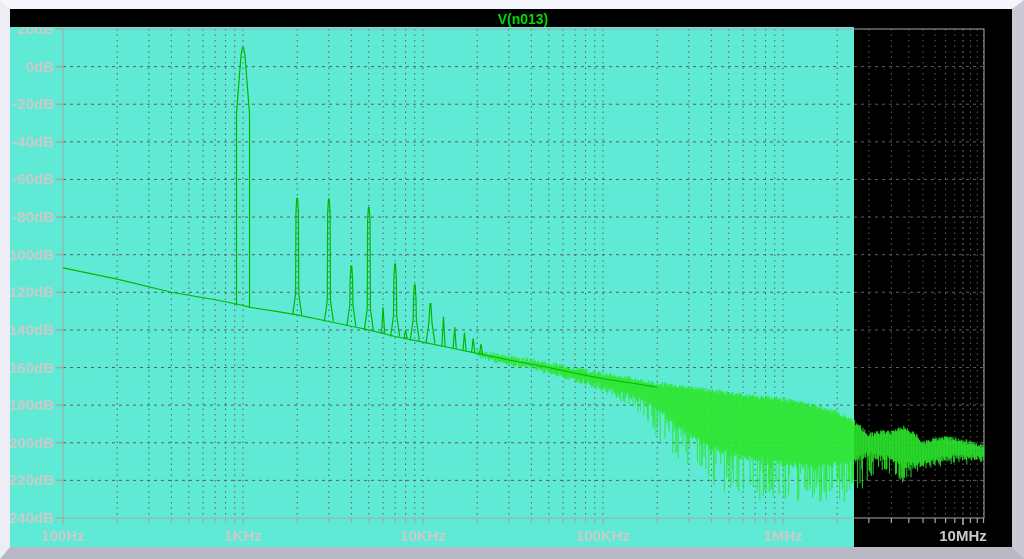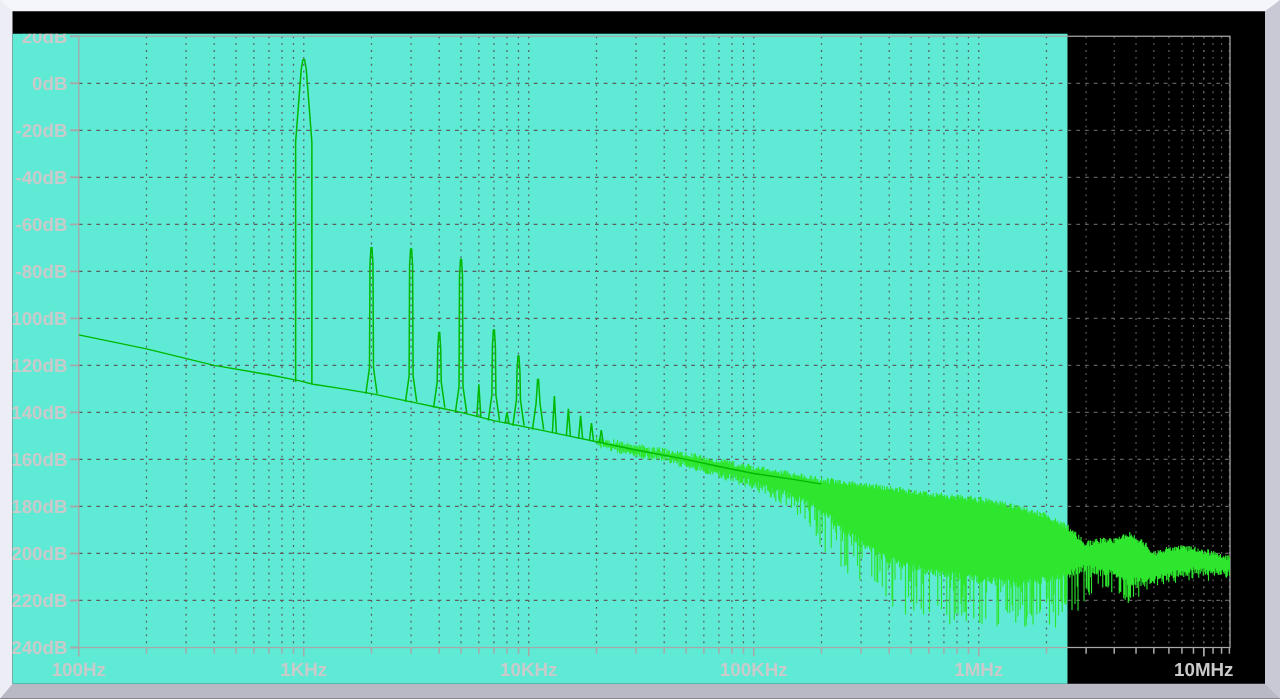--- a/index.html
+++ b/index.html
@@ -19,20 +19,23 @@
     text-align:center;padding-left:24px;padding-top:2px;
     letter-spacing:0px;
   }
   .plotwrap{position:absolute;left:0;top:18px;width:844px;height:520px;background:#5eead4;}
   svg text{font-family:"Liberation Sans","DejaVu Sans",sans-serif;font-weight:bold;}
 </style>
 </head>
 <body>
 
 <div class="frame">
+  <div class="titlebar">
+    <span>V(n013)</span>
+  </div>
   <div class="plotwrap">
     <svg id="plot" width="1002" height="520">
         <g>
           <line x1="107.18539921951663" x2="107.18539921951663" y1="2" y2="491" stroke="#5e5e5e" stroke-width="1" stroke-dasharray="1.5 4"></line>
           <line x1="138.88182584953924" x2="138.88182584953924" y1="2" y2="491" stroke="#5e5e5e" stroke-width="1" stroke-dasharray="1.5 4"></line>
           <line x1="161.37079843903325" x2="161.37079843903325" y1="2" y2="491" stroke="#5e5e5e" stroke-width="1" stroke-dasharray="1.5 4"></line>
           <line x1="178.81460078048337" x2="178.81460078048337" y1="2" y2="491" stroke="#5e5e5e" stroke-width="1" stroke-dasharray="1.5 4"></line>
           <line x1="193.06722506905587" x2="193.06722506905587" y1="2" y2="491" stroke="#5e5e5e" stroke-width="1" stroke-dasharray="1.5 4"></line>
           <line x1="205.11764720256622" x2="205.11764720256622" y1="2" y2="491" stroke="#5e5e5e" stroke-width="1" stroke-dasharray="1.5 4"></line>
           <line x1="215.55619765854985" x2="215.55619765854985" y1="2" y2="491" stroke="#5e5e5e" stroke-width="1" stroke-dasharray="1.5 4"></line>

